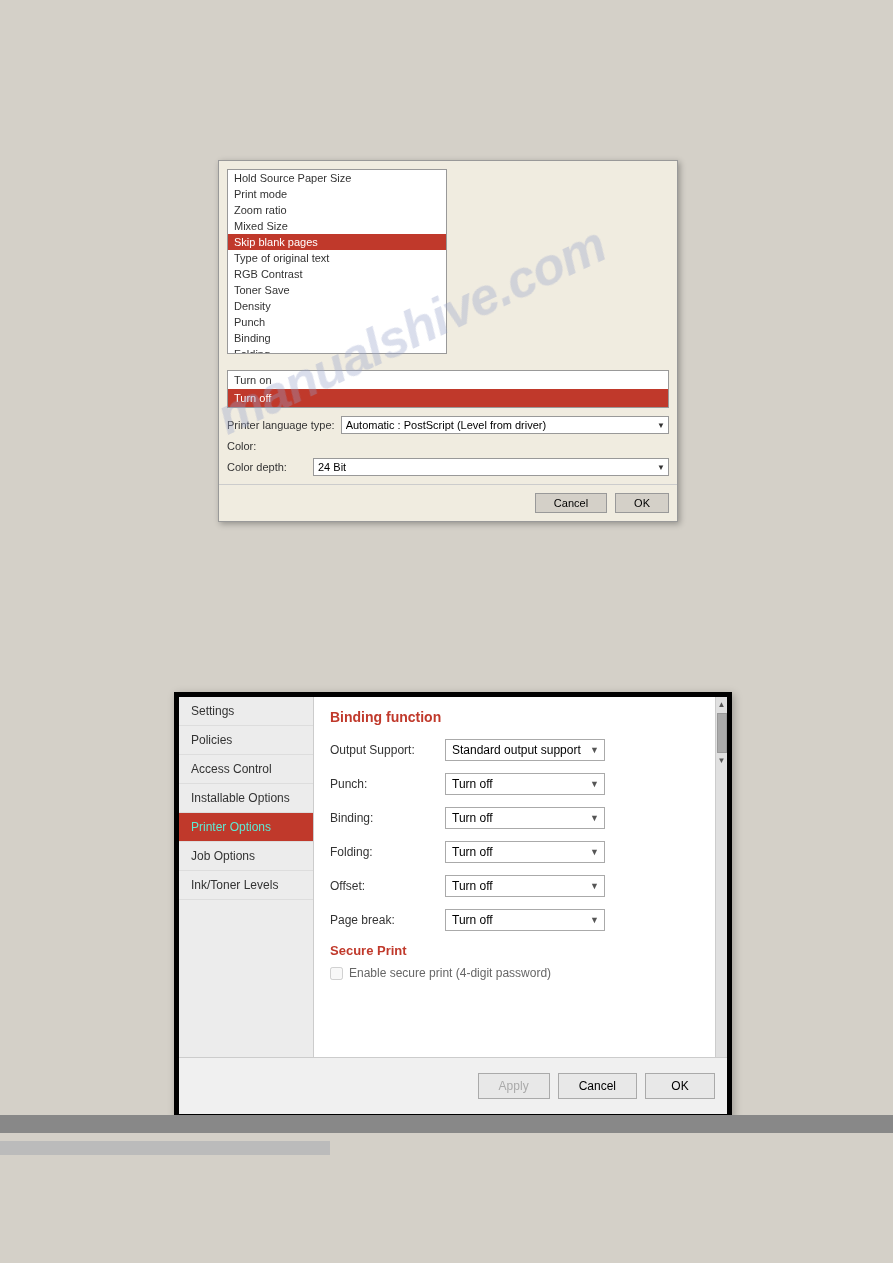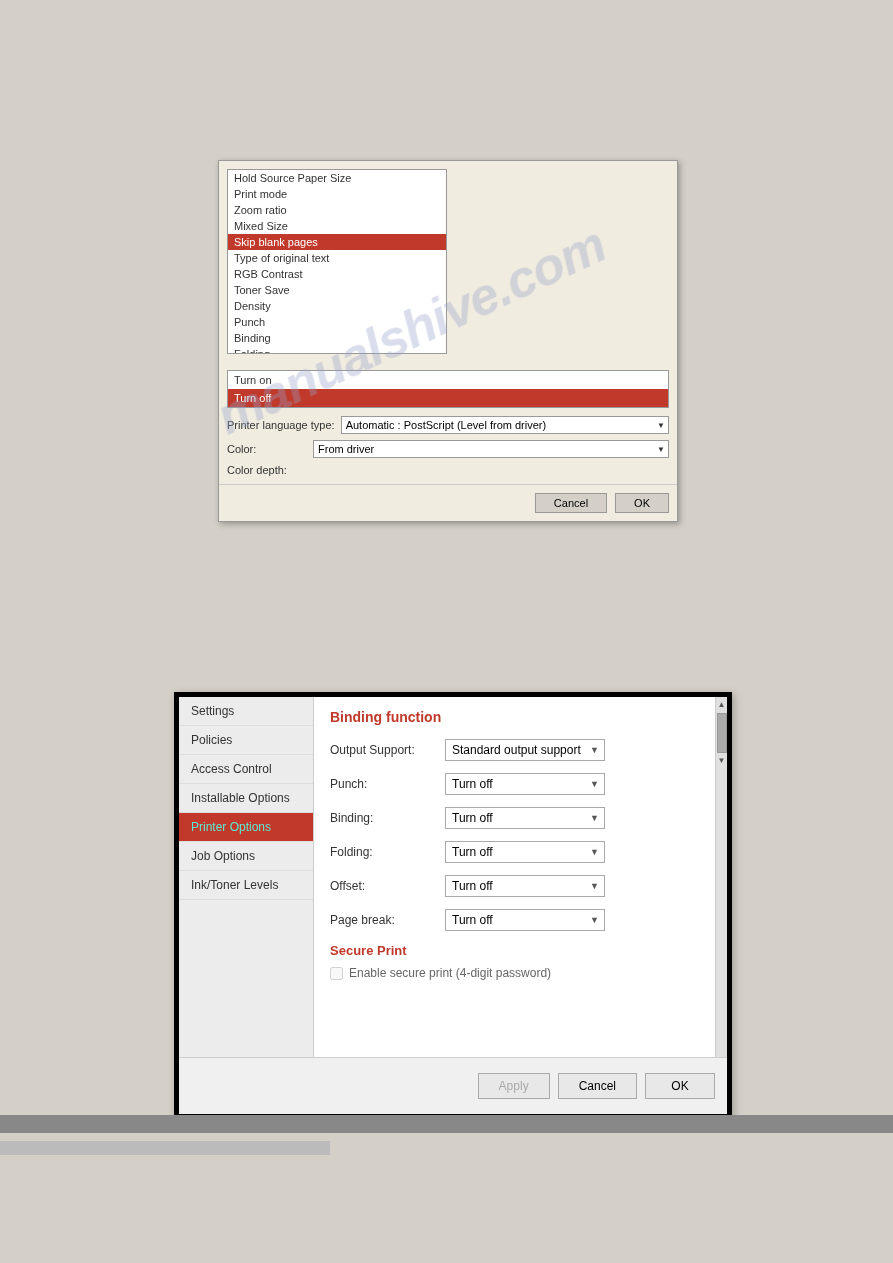--- a/index.html
+++ b/index.html
@@ -351,27 +351,27 @@
 
     <div class="printer-lang-row">
       <span class="printer-lang-label">Printer language type:</span>
       <div class="dropdown-wrapper">
         <select><option>Automatic : PostScript (Level from driver)</option></select>
       </div>
     </div>
 
     <div class="prop-row">
       <span class="prop-label">Color:</span>
-      <div class="dropdown-wrapper">
-        <select><option>From driver</option></select>
-      </div>
     </div>
 
     <div class="prop-row">
       <span class="prop-label">Color depth:</span>
+      <div class="dropdown-wrapper">
+        <select><option>24 Bit</option></select>
+      </div>
     </div>
   </div>
 
   <div class="dialog-footer">
     <button class="dlg-btn">Cancel</button>
     <button class="dlg-btn">OK</button>
   </div>
 </div>
 
 <div class="watermark">manualshive.com</div>

